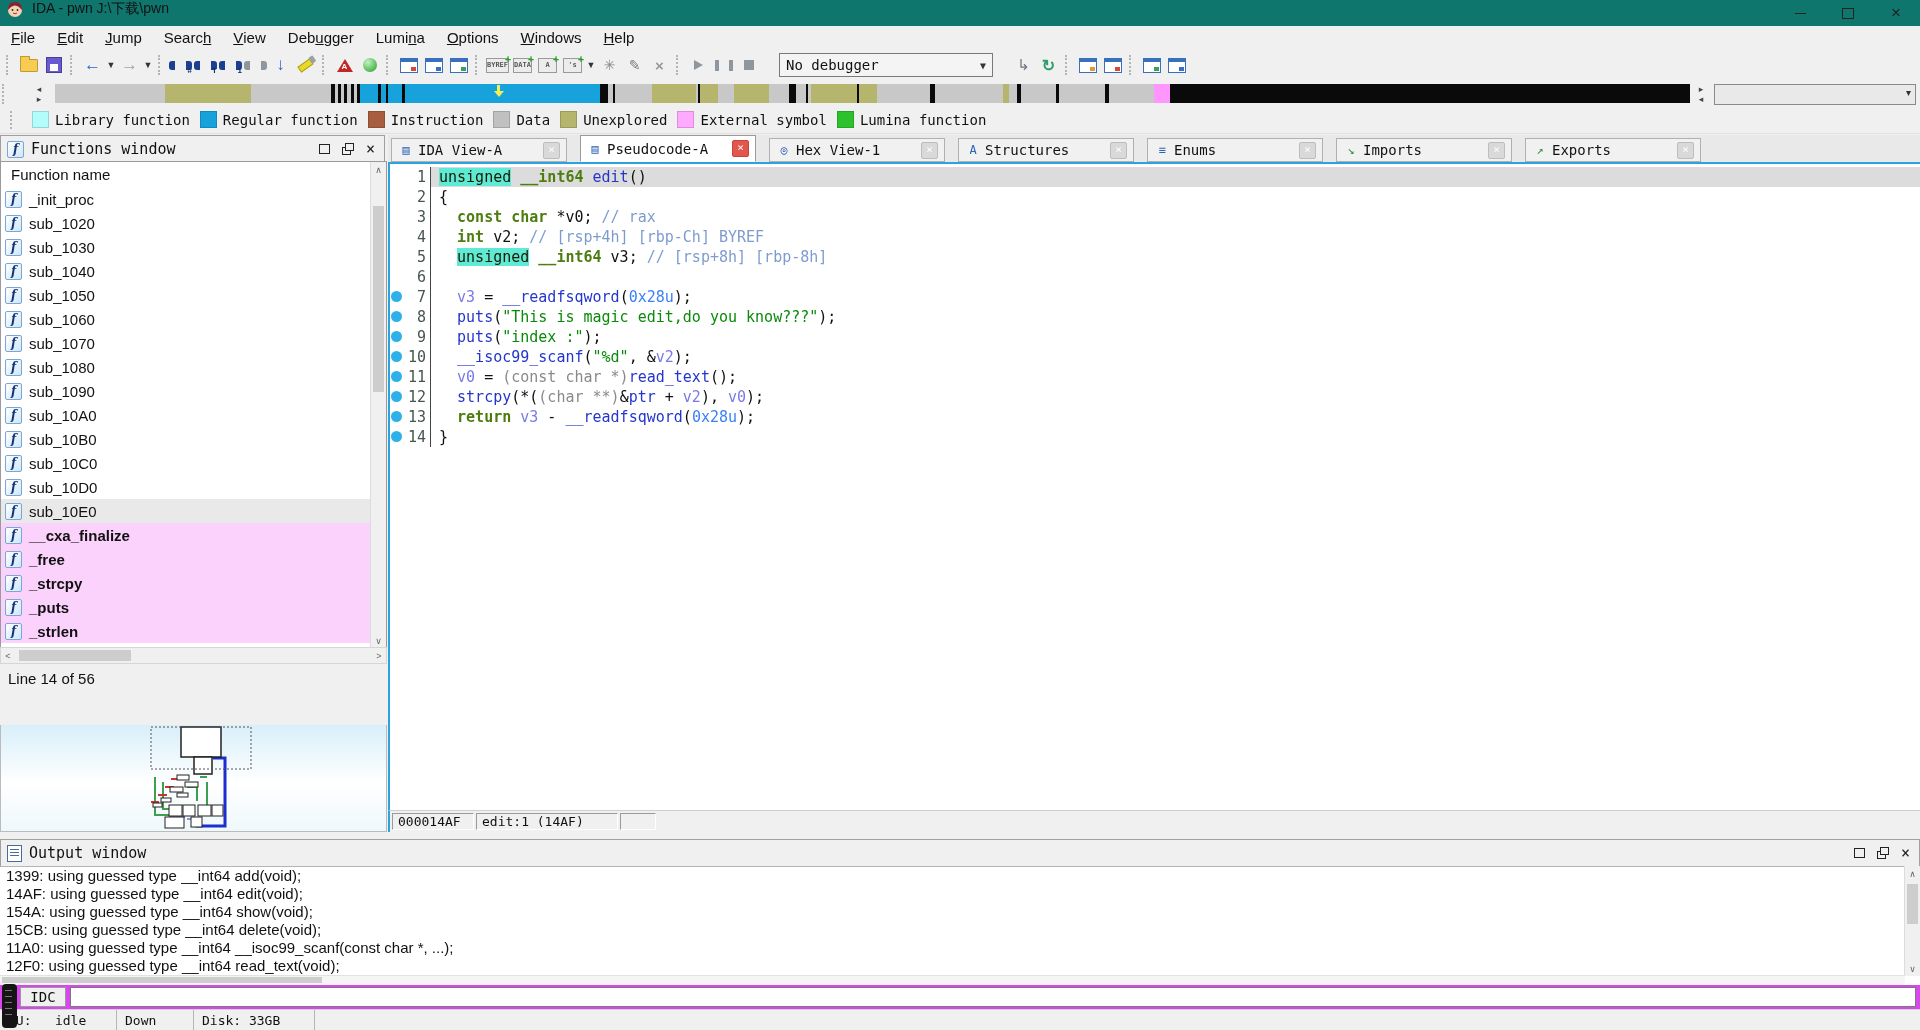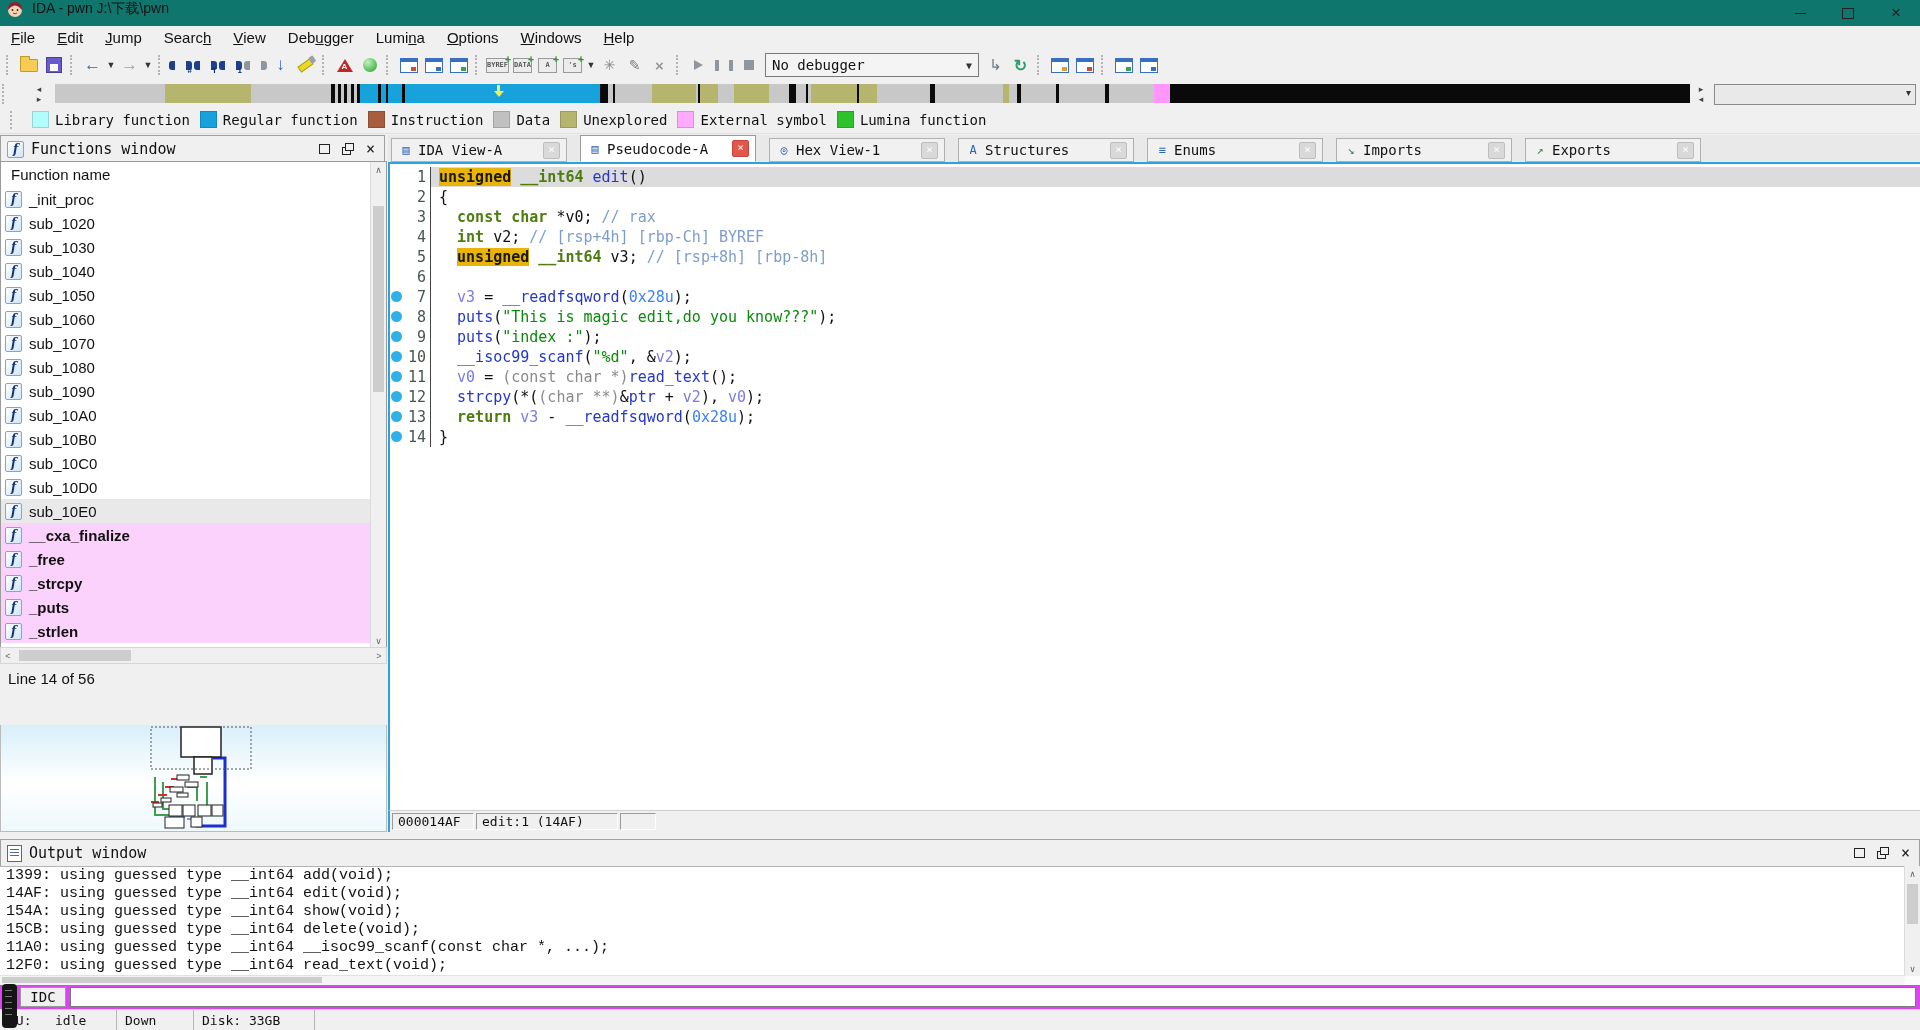--- a/index.html
+++ b/index.html
@@ -44,21 +44,21 @@
   .w-red::after{background:#d04a3a}.w-grn::after{background:#3aa05a}
   .w-org::after{background:#e09a3a}.w-blu::after{background:#3a6fc0}
   .ic-sq{min-width:17px;height:13px;border:1px solid #9a9a9a;background:#ececec;display:flex;align-items:center;justify-content:center;
          font:bold 7px "DejaVu Sans Mono",monospace;color:#555;position:relative}
   .ic-sq i{font-style:normal}
   .ic-sq::after{content:"+";position:absolute;right:-3px;top:-6px;color:#2a9e2a;font:bold 10px "DejaVu Sans Mono",monospace}
   .ic-play{width:0;height:0;border-top:5px solid transparent;border-bottom:5px solid transparent;border-left:9px solid #8f969e}
   .ic-pause{width:10px;height:11px;border-left:4px solid #8f969e;border-right:4px solid #8f969e}
   .ic-stop{width:10px;height:10px;background:#8f969e}
   .combo{width:200px;height:22px;background:#f4f4f4;border:1px solid #7a7a7a;display:flex;align-items:center;
-         padding:0 6px;font:14px "DejaVu Sans Mono",monospace;margin:0 4px}
+         padding:0 6px;font:14px "DejaVu Sans Mono",monospace;margin:0 18px}
   .combo .carr{margin-left:auto;font-size:10px;color:#333}
   
   .bandrow{position:absolute;top:82px;left:0;width:100%;height:24px;background:#f0f0f0}
   .bgrip{position:absolute;left:2px;top:2px;width:4px;height:20px;border-left:2px dotted #b4b4b4}
   .barrows{position:absolute;left:28px;top:0;width:22px;height:24px;display:flex;flex-direction:column;
            align-items:center;justify-content:center;font-size:9px;color:#444;line-height:10px}
   .barrows.right{left:1690px}
   .band{position:absolute;left:55px;top:2px;width:1635px;height:19px;background:#c8c8c8;overflow:hidden}
   .bseg{position:absolute;top:0;height:100%}
   .bmarker{position:absolute;top:1px;width:9px;height:13px;margin-left:-4px}
@@ -129,31 +129,31 @@
   .codetx{flex:1;display:flex;align-items:center;padding-left:8px;white-space:pre}
   .cl.cur .codetx{background:#dcdcdc}
   .tk-kw{color:#4d7c0f;font-weight:bold}
   .tk-fn{color:#2336cc}
   .tk-var{color:#7a7ae6}
   .tk-num{color:#3b82f6}
   .tk-str{color:#0a8a0a}
   .tk-cmt{color:#7d9cce}
   .tk-cast{color:#8a8a8a}
   .tk-pl{color:#101010}
-  .tk-hl{background:#eab308;color:#1a1a00;font-weight:bold}
+  .tk-hl{background:#5eead4;color:#1a1a00;font-weight:normal}
   .panestatus{position:absolute;left:0;bottom:0;right:0;height:22px;background:#f0f0f0;border-top:1px solid #cfcfcf;
               border-left:2px solid #2ba3dd;display:flex;align-items:center;padding-left:2px;gap:2px;
               font-family:"DejaVu Sans Mono",monospace;font-size:13px;box-sizing:border-box}
   .pscell{height:17px;display:flex;align-items:center;padding:0 5px;background:#f0f0f0;
           border:1px solid;border-color:#9a9a9a #ffffff #ffffff #9a9a9a;box-sizing:border-box}
   .ps-c0{min-width:82px}.ps-c1{min-width:142px}.ps-c2{min-width:36px}
   
   .outwin{position:absolute;left:0;top:839px;width:1920px;height:146px;background:#fff}
   .outbody{position:absolute;top:27px;left:0;right:15px;bottom:9px;overflow:hidden;border-top:1px solid #b5b5b5}
-  .oline{font-family:Liberation Mono, monospace;font-size:15px;height:18px;line-height:18px;padding-left:6px;white-space:pre}
+  .oline{font-family:Liberation Sans, sans-serif;font-size:15px;height:18px;line-height:18px;padding-left:6px;white-space:pre}
   .out-vscroll{position:absolute;right:0;top:27px;bottom:9px;width:15px;background:#f0f0f0;border-left:1px solid #dcdcdc;
                display:flex;flex-direction:column;align-items:center;font-size:9px;color:#666}
   .out-hscroll{position:absolute;left:0;bottom:0;right:15px;height:9px;background:#f5f5f5;border-top:1px solid #e2e2e2}
   .out-hthumb{position:absolute;left:2px;top:1px;width:320px;height:6px;background:#cdcdcd}
   .ic-doc{width:13px;height:15px;border:1px solid #4a6a9a;background:#fff;position:relative;flex:none}
   .ic-doc::before{content:"";position:absolute;left:2px;top:3px;right:2px;height:8px;
                   background:repeating-linear-gradient(180deg,#4a6a9a 0 1px,transparent 1px 3px)}
   
   .clirow{position:absolute;left:0;top:985px;width:1920px;height:24px;background:#d946ef}
   .clibtn{position:absolute;left:20px;top:2px;width:46px;height:20px;background:#f0f0f0;border:1px solid #999;

